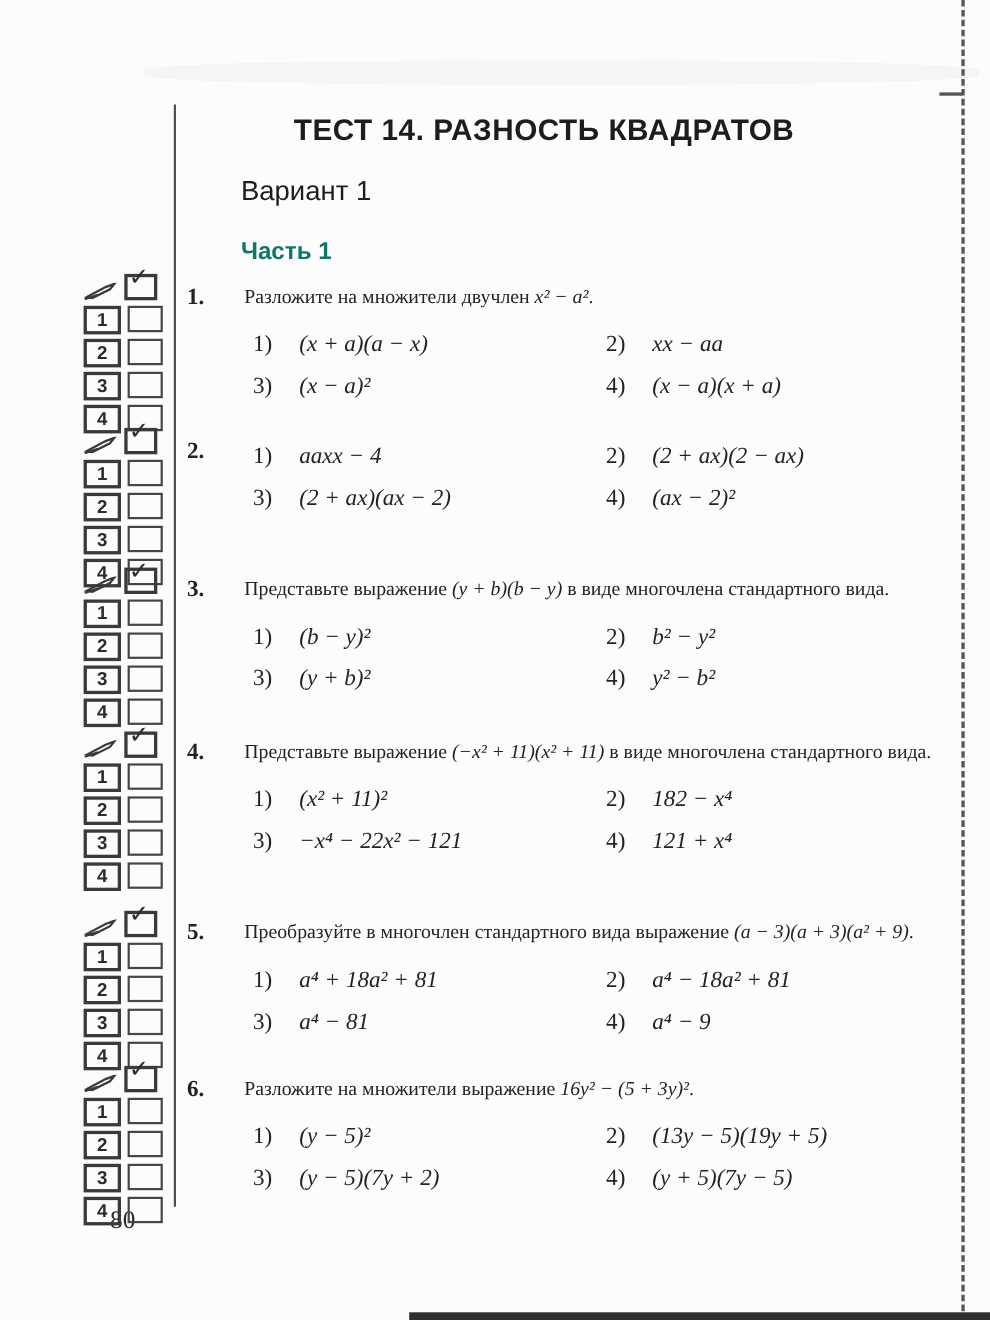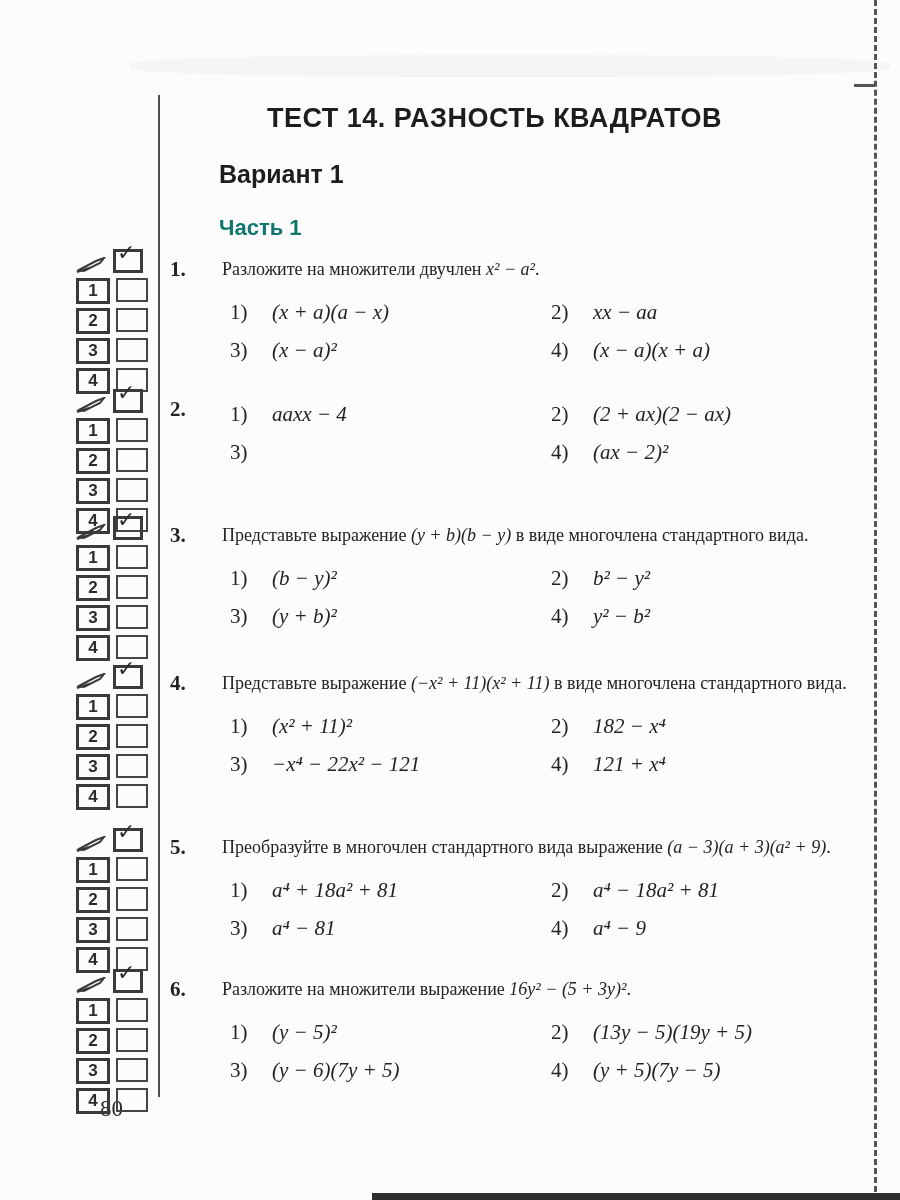--- a/index.html
+++ b/index.html
@@ -20,21 +20,21 @@
 
   
   .title{
     position:absolute;left:219px;top:103px;
     font-family:"Liberation Sans","DejaVu Sans",sans-serif;
     font-weight:bold;font-size:27px;letter-spacing:.5px;color:#1d1d1d;margin-left:48px;
   }
   .variant{
     position:absolute;left:219px;top:160px;
     font-family:"Liberation Sans","DejaVu Sans",sans-serif;
-    font-weight:bold;font-size:25px;color:#1d1d1d;
+    font-weight:normal;font-size:25px;color:#1d1d1d;
   }
   .part{
     position:absolute;left:219px;top:215px;
     font-family:"Liberation Sans","DejaVu Sans",sans-serif;
     font-weight:bold;font-size:22px;color:#0f766e;
   }
   .page-number{position:absolute;left:100px;top:1096px;font-size:23px;color:#2a2a2a;}
 
   
   .problem{position:absolute;left:170px;width:692px;display:flex;}
@@ -281,20 +281,21 @@
         <div class="option">
             <span class="opt-label">1)</span>
             <span class="opt-expr">aaxx − 4</span>
           </div>
         <div class="option">
             <span class="opt-label">2)</span>
             <span class="opt-expr">(2 + ax)(2 − ax)</span>
           </div>
         <div class="option">
             <span class="opt-label">3)</span>
+            <span class="opt-expr">(2 + ax)(ax − 2)</span>
           </div>
         <div class="option">
             <span class="opt-label">4)</span>
             <span class="opt-expr">(ax − 2)²</span>
           </div>
       </div>
     </div>
   </div>
 
   <div class="problem" style="top:516px">
@@ -380,21 +381,21 @@
         <div class="option">
             <span class="opt-label">1)</span>
             <span class="opt-expr">(y − 5)²</span>
           </div>
         <div class="option">
             <span class="opt-label">2)</span>
             <span class="opt-expr">(13y − 5)(19y + 5)</span>
           </div>
         <div class="option">
             <span class="opt-label">3)</span>
-            <span class="opt-expr">(y − 6)(7y + 5)</span>
+            <span class="opt-expr">(y − 5)(7y + 2)</span>
           </div>
         <div class="option">
             <span class="opt-label">4)</span>
             <span class="opt-expr">(y + 5)(7y − 5)</span>
           </div>
       </div>
     </div>
   </div>
 
 </div>

